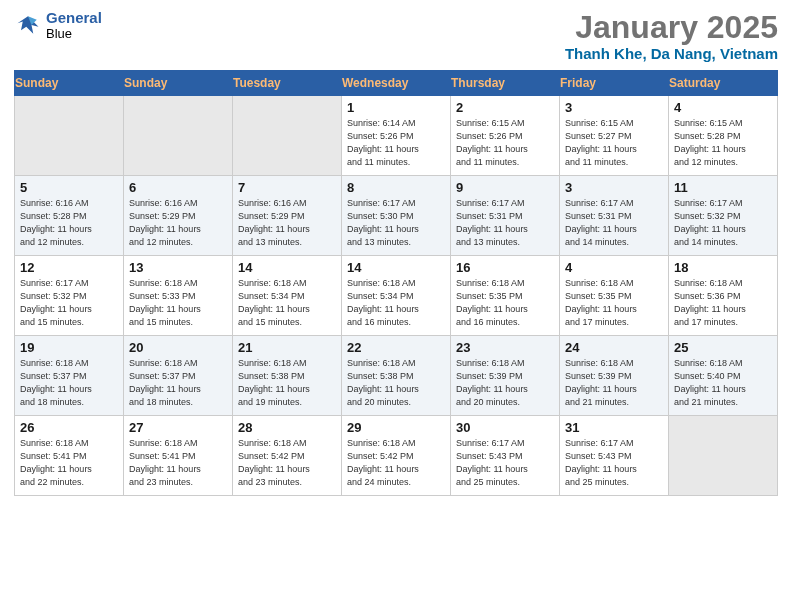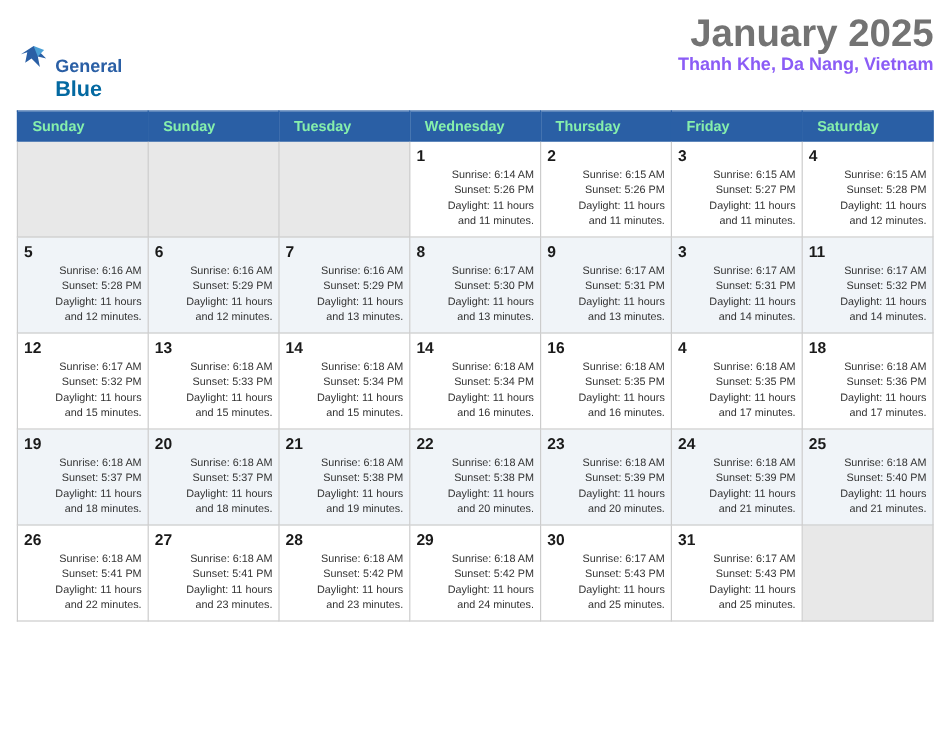--- a/index.html
+++ b/index.html
@@ -33,34 +33,34 @@
       text-align: right;
     }
     .month-title {
       font-size: 32px;
       font-weight: bold;
       color: #737373;
       line-height: 1.1;
     }
     .location {
       font-size: 15px;
-      color: #8b5cf6;
+      color: #0369a1;
       font-weight: bold;
     }
     table {
       width: 100%;
       border-collapse: collapse;
       table-layout: fixed;
     }
     thead tr th {
       background-color: #2a5fa5;
-      color: #86efac;
+      color: #fdba74;
       font-size: 12px;
       font-weight: bold;
-      padding: 5px 12px;
+      padding: 5px 0;
       text-align: left;
       border: 1px solid #2a5fa5;
       margin-top: 12px;
     }
     tbody tr td {
       vertical-align: top;
       border: 1px solid #ccc;
       padding: 4px 5px;
       font-size: 9.5px;
       color: #333;
@@ -74,41 +74,40 @@
       font-size: 13px;
       font-weight: bold;
       color: #1a1a1a;
       display: block;
       margin-bottom: 2px;
     }
     .day-info {
       font-size: 9px;
       line-height: 1.45;
       color: #333;
-      text-align: right;
     }
     td.empty {
       background: #e8e8e8 !important;
     }
   </style>
 </head>
 <body>
 
 <div class="container">
   <div class="header">
     <div class="logo">
       <svg class="logo-bird" viewBox="0 0 32 32">
         <polygon points="16,6 28,18 20,16 22,26 14,18 8,22 10,12 4,14" fill="#2a5fa5"></polygon>
         <polygon points="16,6 26,10 20,16" fill="#4a9fd5"></polygon>
       </svg>
       <div style="line-height:1.1">
-        <div style="font-size:15px;font-weight:bold;color:#1a1a1a;margin-top:38px;">
+        <div style="font-size:15px;font-weight:bold;color:#1a1a1a;">
           <span style="color:#2a5fa5;">General</span>
         </div>
-        <div style="font-size:18px;font-weight:bold;color:#0369a1;">Blue</div>
+        <div style="font-size:13px;font-weight:normal;color:#000000;">Blue</div>
       </div>
     </div>
     <div class="title-block">
       <div class="month-title">January 2025</div>
       <div class="location">Thanh Khe, Da Nang, Vietnam</div>
     </div>
   </div>
 
   <table>
     <thead>

